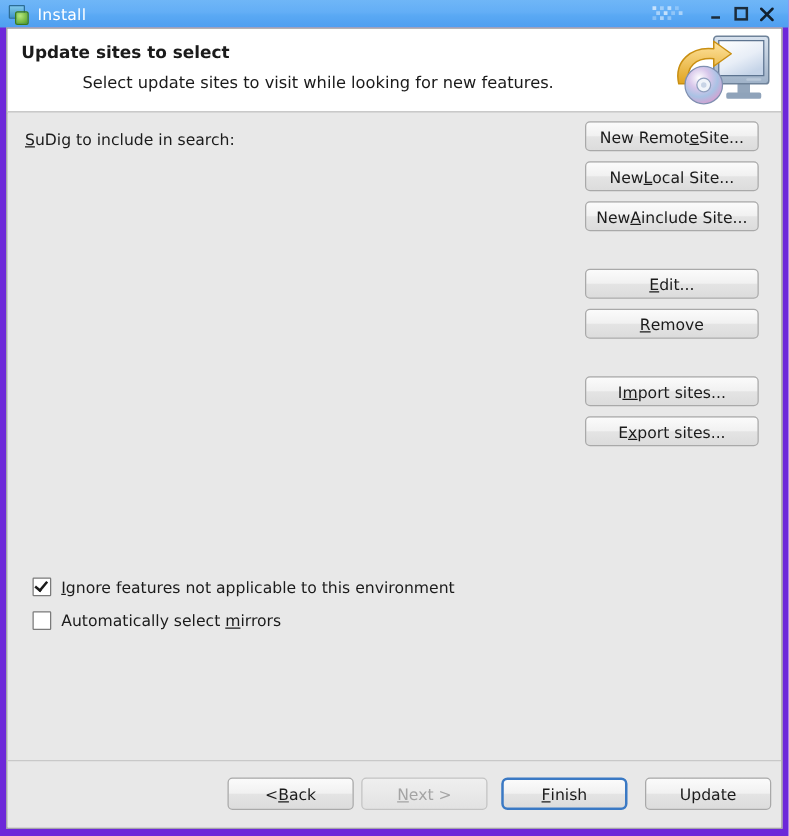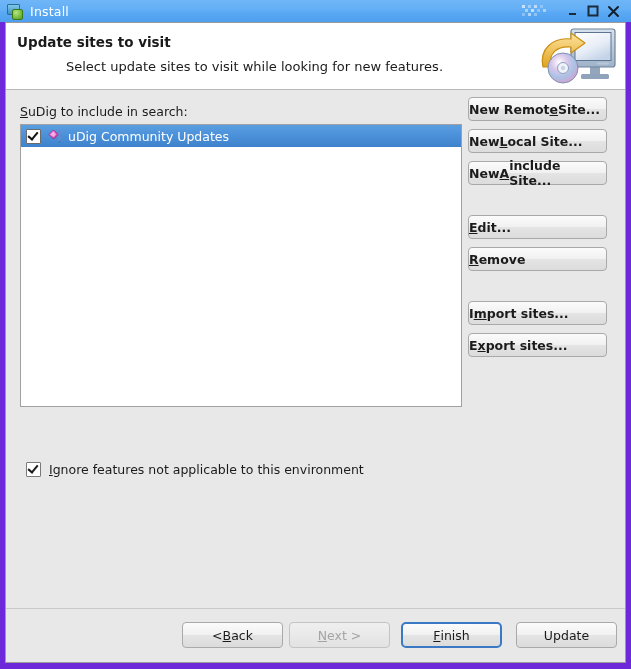--- a/index.html
+++ b/index.html
@@ -189,23 +189,23 @@
     width: 139px;
     height: 24px;
     box-sizing: border-box;
     background: linear-gradient(to bottom, #fbfbfb 0%, #f1f1f1 48%, #e4e4e4 52%, #dcdcdc 100%);
     border: 1px solid #a9a9a9;
     border-radius: 4px;
     font-size: 12.5px;
     color: #1b1b1b;
     display: flex;
     align-items: center;
+    justify-content: center;
     cursor: default;
     font-family: "DejaVu Sans", "Liberation Sans", sans-serif;
-    font-weight: bold;
   }
 
   
   .optrow {
     position: absolute;
     left: 20px;
     display: flex;
     align-items: center;
   }
   .opt-check {
@@ -312,21 +312,21 @@
         <svg width="13" height="13" viewBox="0 0 13 13">
           <path d="M2 2 L11 11 M11 2 L2 11" stroke="#12202e" stroke-width="2" fill="none" stroke-linecap="round"></path>
         </svg>
       </div>
     </div>
   </div>
 
   <div id="client">
 
     <div id="header">
-      <div id="header-title">Update sites to visit</div>
+      <div id="header-title">Update sites to select</div>
       <div id="header-desc">Select update sites to visit while looking for new features.</div>
 
       <svg id="header-art" viewBox="0 0 82 62">
         <defs>
           <linearGradient id="scr" x1="0" y1="0" x2="0.6" y2="1">
             <stop offset="0%" stop-color="#ffffff"></stop>
             <stop offset="60%" stop-color="#e8eef7"></stop>
             <stop offset="100%" stop-color="#c5d4e8"></stop>
           </linearGradient>
           <linearGradient id="bez" x1="0" y1="0" x2="0" y2="1">
@@ -358,39 +358,20 @@
         <circle cx="28" cy="43" r="15" fill="url(#cdg)" stroke="#7f8fb0" stroke-width="1"></circle>
         <circle cx="28" cy="43" r="5.5" fill="#f0f4fa" stroke="#8f9fbd" stroke-width="1"></circle>
         <circle cx="28" cy="43" r="2.2" fill="#c8d4e6"></circle>
       </svg>
     </div>
 
     <div id="body">
 
       <div id="list-label"><span class="mn">S</span><span>uDig to include in search:</span></div>
 
-      <div id="listbox">
-        <div class="list-row selected">
-          <div class="row-check on"></div>
-          <svg class="row-icon" viewBox="0 0 16 16">
-            <defs>
-              <linearGradient id="dia" x1="0" y1="0" x2="1" y2="1">
-                <stop offset="0%" stop-color="#ffc7ef"></stop>
-                <stop offset="50%" stop-color="#f36ad0"></stop>
-                <stop offset="100%" stop-color="#c02f9e"></stop>
-              </linearGradient>
-            </defs>
-            <path d="M6.5 2 L11 6.5 L6.5 11 L2 6.5 Z" fill="url(#dia)" stroke="#9c2280" stroke-width="0.9"></path>
-            <path d="M6.5 4 L9 6.5 L6.5 9 L4 6.5 Z" fill="#ffffff" opacity="0.45"></path>
-            <rect x="11.5" y="2" width="2" height="11" fill="#6f87c8"></rect>
-            <path d="M11.5 13 L13.5 13 L12.5 15 Z" fill="#4c63a0"></path>
-          </svg>
-          <div class="row-label">uDig Community Updates</div>
-        </div>
-      </div>
 
       <div class="sidebtn" style="top:6px">
           <span>New Remot</span>
           <span class="mn">e</span>
           <span> Site...</span>
         </div>
       <div class="sidebtn" style="top:38px">
           <span>New </span>
           <span class="mn">L</span>
           <span>ocal Site...</span>
@@ -417,20 +398,24 @@
         </div>
       <div class="sidebtn" style="top:242px">
           <span>E</span>
           <span class="mn">x</span>
           <span>port sites...</span>
         </div>
 
       <div class="optrow" style="top:371px">
         <div class="opt-check on"></div>
         <div class="opt-label"><span></span><span class="mn">I</span><span>gnore features not applicable to this environment</span></div>
+      </div>
+      <div class="optrow" style="top:398px">
+        <div class="opt-check"></div>
+        <div class="opt-label"><span>Automatically select </span><span class="mn">m</span><span>irrors</span></div>
       </div>
     </div>
 
     <div id="footer">
       <div class="navbtn" style="left:176px">
           <span>&lt; </span>
           <span class="mn">B</span>
           <span>ack</span>
         </div>
       <div class="navbtn disabled" style="left:283px">

